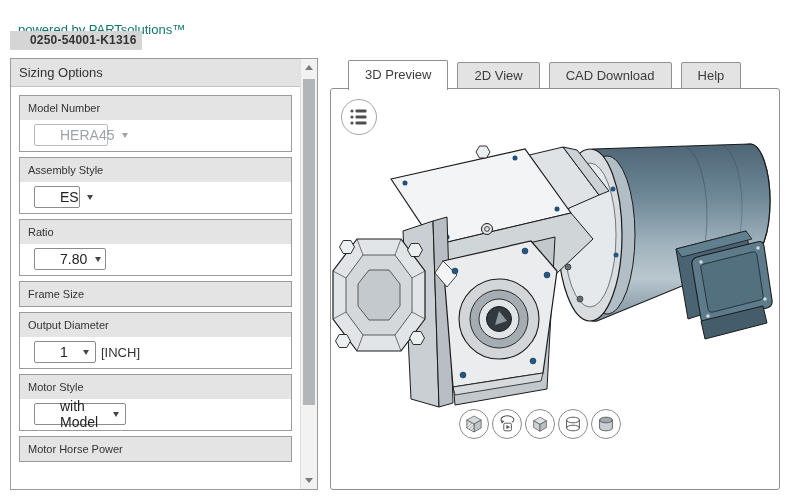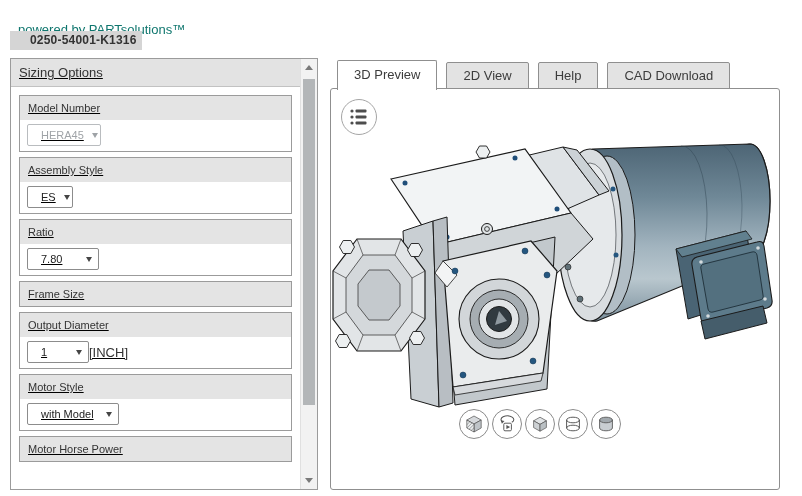--- a/index.html
+++ b/index.html
@@ -6,43 +6,43 @@
   body{
     width:802px;height:496px;position:relative;overflow:hidden;
     font-family:"Liberation Sans","DejaVu Sans",sans-serif;
     -webkit-font-smoothing:antialiased;
   }
   
   .powered{position:absolute;left:10px;top:22px;font-size:13px;color:#0f766e;text-decoration:none;cursor:pointer;margin-left:8px;}
   .partno{position:absolute;left:10px;top:31px;background:#d5d5d5;color:#333;font-weight:bold;font-size:12px;padding:2px 5px 3px 20px;letter-spacing:.2px;}
   
   .sidebar{position:absolute;left:10px;top:58px;width:308px;height:432px;border:1px solid #9b9b9b;background:#fff;box-sizing:border-box;}
-  .sidebar-content{position:absolute;left:0;top:0;right:17px;bottom:0;overflow:hidden;text-decoration:underline;}
+  .sidebar-content{position:absolute;left:0;top:0;right:17px;bottom:0;overflow:hidden;}
   .sidebar-header{height:27px;line-height:27px;background:#e3e3e3;border-bottom:1px solid #c2c2c2;padding-left:8px;font-size:13px;color:#333;}
   .groups{padding-top:8px;}
   .group{border:1px solid #9b9b9b;margin:0 8px 5px 8px;background:#fff;}
   .group-label{background:#e4e4e4;padding:5px 8px 4px 8px;font-size:11px;line-height:15px;color:#333;}
   .group-body{padding:4px 7px 5px 7px;display:flex;align-items:center;}
   .sel{height:22px;box-sizing:border-box;border:1px solid #8c8c8c;border-radius:2px;background:#fff;
        display:inline-flex;align-items:center;justify-content:space-between;
-       padding:0 6px 0 13px;font-size:11px;color:#222;cursor:pointer;}
+       padding:0 6px 0 25px;font-size:14px;color:#222;cursor:pointer;margin-left:7px;}
   .sel .arr{width:0;height:0;border-left:3.5px solid transparent;border-right:3.5px solid transparent;border-top:5px solid #454545;margin-left:8px;}
   .sel.disabled{color:#9fa3a7;border-color:#b9bcbf;cursor:default;}
   .sel.disabled .arr{border-top-color:#9fa3a7;}
-  .suffix{font-size:13px;color:#333;}
+  .suffix{font-size:13px;color:#333;margin-left:5px;}
   
   .vscroll{position:absolute;right:0;top:0;width:17px;height:100%;background:#f2f2f2;border-left:1px solid #e0e0e0;box-sizing:border-box;}
   .vs-btn{position:absolute;left:0;width:16px;height:17px;display:flex;align-items:center;justify-content:center;cursor:pointer;}
   .vs-btn.up{top:0;}
   .vs-btn.down{bottom:0;}
   .vs-btn.up::after{content:"";border-left:4px solid transparent;border-right:4px solid transparent;border-bottom:5px solid #7a7a7a;}
   .vs-btn.down::after{content:"";border-left:4px solid transparent;border-right:4px solid transparent;border-top:5px solid #7a7a7a;}
   .vs-thumb{position:absolute;left:2px;top:20px;width:12px;height:326px;background:#b3b6b8;cursor:grab;}
   
-  .tabs{position:absolute;left:337px;top:60px;display:flex;}
+  .tabs{position:absolute;left:348px;top:60px;display:flex;}
   .tab{box-sizing:border-box;height:31px;line-height:25px;margin-top:2px;margin-right:9px;
        padding:0 16px;background:#e3e3e3;border:1px solid #8f8f8f;border-radius:2px 2px 0 0;
        font-size:13px;color:#3c3c3c;cursor:pointer;white-space:nowrap;}
   .tab.active{background:#fff;height:30px;line-height:27px;margin-top:0;border-bottom:none;position:relative;z-index:3;}
   
   .panel{position:absolute;left:330px;top:88px;width:450px;height:402px;border:1px solid #8f8f8f;border-radius:3px;background:#fff;box-sizing:border-box;z-index:1;}
   .menu-btn{position:absolute;left:10px;top:10px;width:34px;height:34px;border-radius:50%;border:1px solid #a5a5a5;background:#fff;display:flex;align-items:center;justify-content:center;cursor:pointer;z-index:4;}
   .viewport{position:absolute;left:0;top:0;width:448px;height:400px;cursor:grab;}
   .view-toolbar{position:absolute;left:128px;bottom:50px;display:flex;gap:3px;z-index:4;}
   .tool-btn{width:30px;height:30px;box-sizing:border-box;border-radius:50%;border:1px solid #8b8b8b;background:#fff;display:flex;align-items:center;justify-content:center;cursor:pointer;}
@@ -123,22 +123,22 @@
   <div class="vscroll">
     <div class="vs-btn up"></div>
     <div class="vs-thumb"></div>
     <div class="vs-btn down"></div>
   </div>
 </div>
 
 <div class="tabs">
   <div class="tab active">3D Preview</div>
   <div class="tab">2D View</div>
+  <div class="tab">CAD Download</div>
   <div class="tab">Help</div>
-  <div class="tab">CAD Download</div>
 </div>
 
 <div class="panel">
 
   <div class="viewport">
     <svg width="448" height="400" viewBox="0 0 448 400">
       <defs>
         <linearGradient id="motorGrad" x1="0" y1="0" x2="0" y2="1">
           <stop offset="0" stop-color="#4d6575"></stop>
           <stop offset="0.3" stop-color="#6f8897"></stop>

